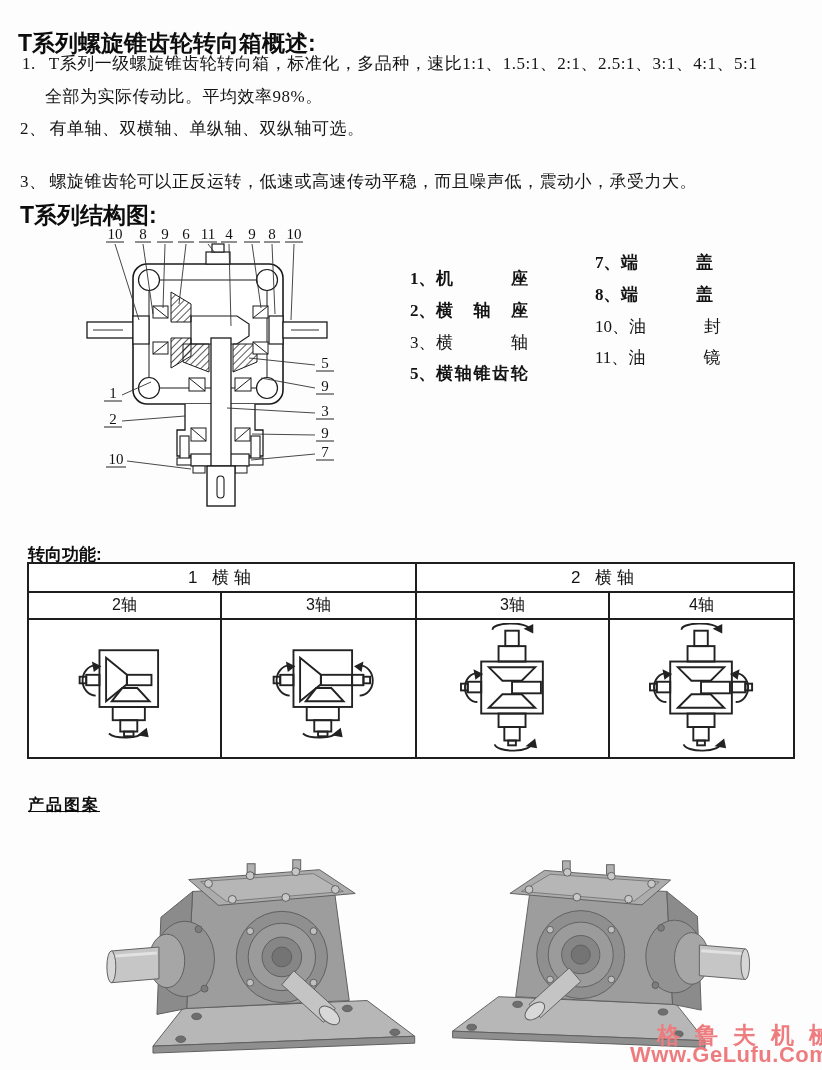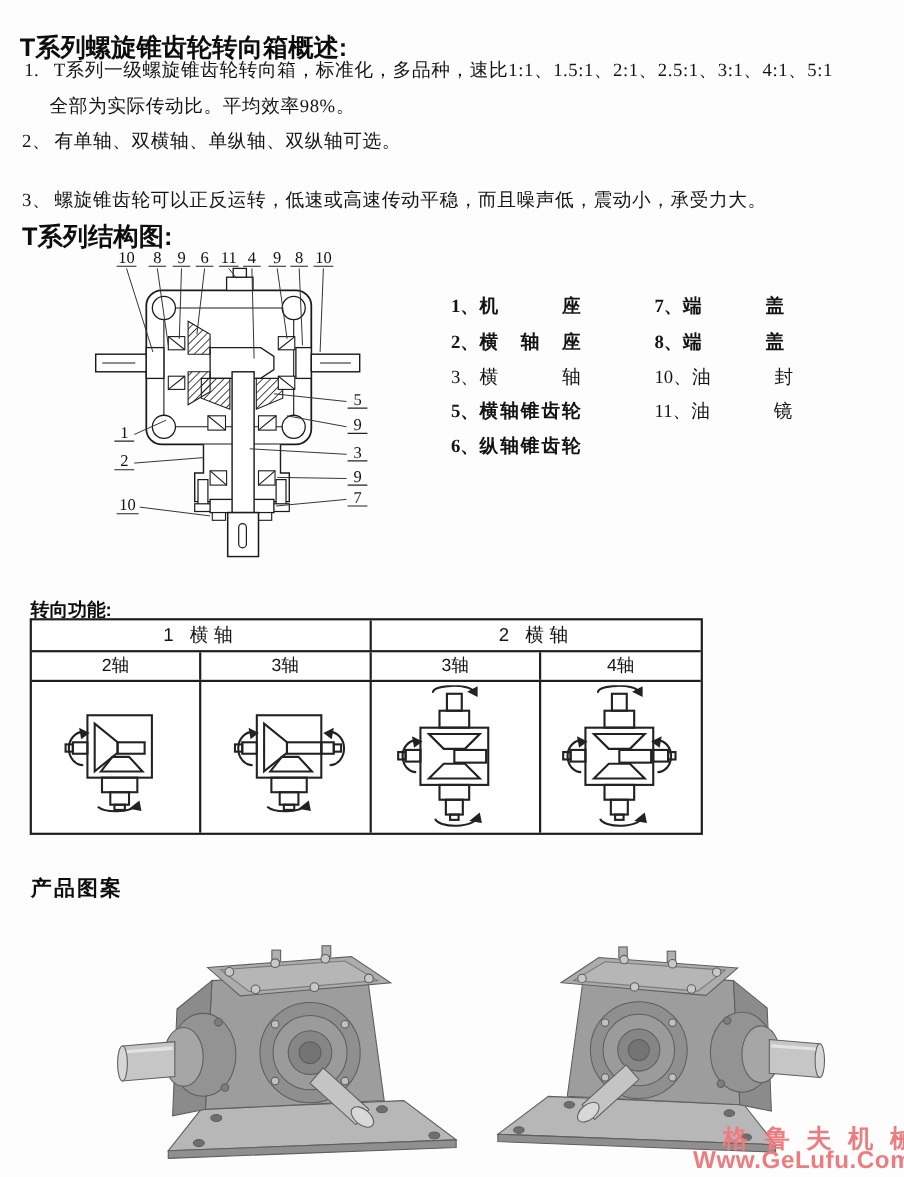--- a/index.html
+++ b/index.html
@@ -8,21 +8,21 @@
   .abs{position:absolute;white-space:nowrap;}
   .hd{font-family:"Liberation Sans",sans-serif;font-weight:bold;color:#0d0d0d;}
   .bodytxt{font-size:17px;letter-spacing:0.5px;}
   .num{display:inline-block;}
   
   .prow{height:31.8px;line-height:31.8px;font-size:17px;}
   .pnum{display:inline-block;min-width:26px;}
   .pname{display:inline-block;width:92px;text-align:justify;text-align-last:justify;}
   .pb .pnum,.pb .pname{font-weight:bold;}
   
-  .ftable{position:absolute;left:27px;top:562px;width:612px;border:2px solid #1e1e1e;box-sizing:border-box;background:#fff;}
+  .ftable{position:absolute;left:27px;top:562px;width:768px;border:2px solid #1e1e1e;box-sizing:border-box;background:#fff;}
   .frow{display:flex;}
   .frow.r2,.frow.r3{border-top:2px solid #1e1e1e;}
   .fcell{box-sizing:border-box;display:flex;align-items:center;justify-content:center;}
   .fcell+.fcell{border-left:2px solid #1e1e1e;}
   .gcell{height:27px;font-size:17px;letter-spacing:5px;font-family:"Liberation Sans",sans-serif;}
   .hcell{height:25px;font-size:16px;font-family:Liberation Sans, sans-serif;}
   .dcell{height:137px;}
   .w1{width:191px}.w2{width:195px}.w3{width:193px}.w4{width:185px}
   .wg1{width:386px}.wg2{width:378px}
   .note{font-size:15px;font-weight:bold;font-family:"Liberation Sans",sans-serif;letter-spacing:1px;}
@@ -175,23 +175,22 @@
       <text x="240" y="235">7</text>
         <line class="ul" x1="231" y1="238" x2="249" y2="238"></line>
     </g>
   </svg>
 
   <div class="abs" style="left:410px;top:263px;">
     <div class="prow pb"><span class="pnum">1、</span><span class="pname">机座</span></div>
     <div class="prow pb"><span class="pnum">2、</span><span class="pname">横轴座</span></div>
     <div class="prow"><span class="pnum">3、</span><span class="pname">横轴</span></div>
     <div class="prow pb"><span class="pnum">5、</span><span class="pname">横轴锥齿轮</span></div>
-    <div class="prow pb"><span class="pnum">6、</span><span class="pname">纵轴锥齿轮</span></div>
-  </div>
-  <div class="abs" style="left:595px;top:263px;">
+  </div>
+  <div class="abs" style="left:595px;top:247px;">
     <div class="prow pb"><span class="pnum">7、</span><span class="pname">端盖</span></div>
     <div class="prow pb"><span class="pnum">8、</span><span class="pname">端盖</span></div>
     <div class="prow"><span class="pnum">10、</span><span class="pname">油封</span></div>
     <div class="prow"><span class="pnum">11、</span><span class="pname">油镜</span></div>
   </div>
 
   <div class="abs hd" style="left:28px;top:543px;font-size:17px;">转向功能:</div>
 
   <div class="ftable">
     <div class="frow">
@@ -294,21 +293,21 @@
           <polygon points="82,1 82,11 72,6" fill="#222"></polygon>
           <polygon points="20,48 30,53 22,59" fill="#222"></polygon>
           <polygon points="100,48 90,53 98,59" fill="#222"></polygon>
           <polygon points="84,120 86,130 74,128" fill="#222"></polygon>
         </svg>
       </div>
     </div>
   </div>
 
 
-  <div class="abs hd" style="left:28px;top:795px;font-size:19px;letter-spacing:2px;">产品图案</div>
+  <div class="abs hd" style="left:28px;top:795px;font-size:16px;letter-spacing:2px;text-decoration:underline;">产品图案</div>
 
   <svg class="abs" style="left:100px;top:834px;" width="330" height="228" viewBox="0 0 330 230">
     <g id="gbx" stroke="#5f5f5f" stroke-width="1">
 
       <polygon points="82,176 268,168 316,204 52,214" fill="#b7b7b7"></polygon>
       <polygon points="52,214 316,204 316,211 52,221" fill="#8f8f8f"></polygon>
       <ellipse cx="96" cy="184" rx="5" ry="3.2" fill="#6e6e6e"></ellipse>
       <ellipse cx="248" cy="176" rx="5" ry="3.2" fill="#6e6e6e"></ellipse>
       <ellipse cx="296" cy="200" rx="5" ry="3.2" fill="#6e6e6e"></ellipse>
       <ellipse cx="80" cy="207" rx="5" ry="3.2" fill="#6e6e6e"></ellipse>

